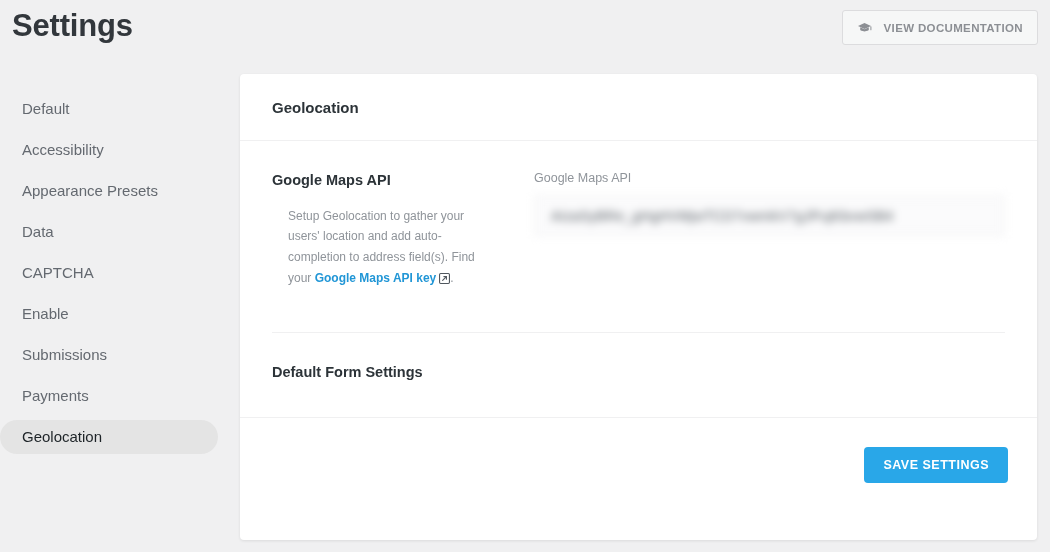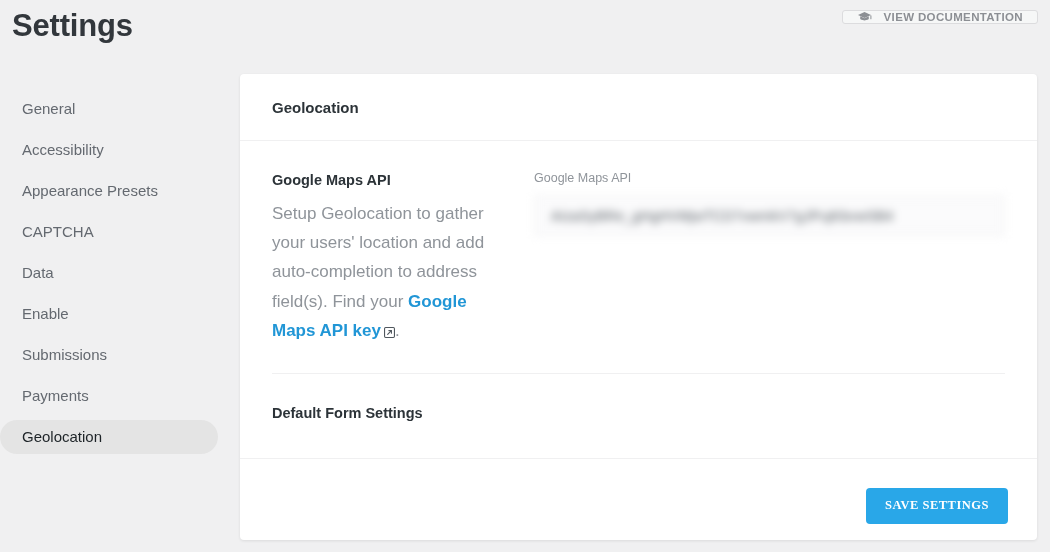--- a/index.html
+++ b/index.html
@@ -29,21 +29,21 @@
     font-size: 31px;
     font-weight: bold;
     color: #32373c;
     letter-spacing: -0.2px;
     margin: 0;
   }
   .doc-button {
     position: absolute;
     right: 12px;
     top: 10px;
-    height: 14px;
+    height: 35px;
     box-sizing: border-box;
     display: flex;
     align-items: center;
     gap: 12px;
     padding: 0 14px;
     background: #f6f7f7;
     border: 1px solid #dcdcde;
     border-radius: 3px;
     color: #8c8f94;
     font-size: 11.5px;
@@ -121,24 +121,24 @@
     box-sizing: border-box;
   }
   .setting-label-title {
     font-size: 14.5px;
     font-weight: bold;
     color: #2c3338;
     margin: 0 0 9px 0;
     line-height: 1.3;
   }
   .setting-label-desc {
-    font-size: 17px;
+    font-size: 12px;
     color: #8f949a;
     line-height: 1.72;
-    margin: 0;
+    margin: 16px;
   }
   .setting-label-desc a {
     color: #2196d6;
     font-weight: bold;
     text-decoration: none;
   }
   .ext-link-icon {
     display: inline-block;
     vertical-align: -2px;
     margin-left: 3px;
@@ -226,21 +226,21 @@
   .save-button {
     height: 36px;
     box-sizing: border-box;
     display: flex;
     align-items: center;
     padding: 0 19px;
     background: #29a7e8;
     border: none;
     border-radius: 4px;
     color: #ffffff;
-    font-family: Liberation Serif, serif;
+    font-family: Liberation Sans, sans-serif;
     font-size: 12.5px;
     font-weight: bold;
     letter-spacing: 0.5px;
     cursor: pointer;
   }
 </style>
 </head>
 <body>
 
 <div class="page-header">
@@ -253,33 +253,33 @@
         <path d="M3.2 5.2V8.1C3.2 8.1 4.9 9.4 7.5 9.4C10.1 9.4 11.8 8.1 11.8 8.1V5.2L7.5 7.3L3.2 5.2Z" fill="#8c8f94"></path>
         <rect x="13.4" y="4.2" width="1" height="4" rx="0.5" fill="#8c8f94"></rect>
       </svg>
     </span>
     <span>VIEW DOCUMENTATION</span>
   </div>
 </div>
 
 <nav class="sidebar">
   <div class="sidebar-item">
-    <span>General</span>
+    <span>Default</span>
   </div>
   <div class="sidebar-item">
     <span>Accessibility</span>
   </div>
   <div class="sidebar-item">
     <span>Appearance Presets</span>
   </div>
   <div class="sidebar-item">
+    <span>Data</span>
+  </div>
+  <div class="sidebar-item">
     <span>CAPTCHA</span>
-  </div>
-  <div class="sidebar-item">
-    <span>Data</span>
   </div>
   <div class="sidebar-item">
     <span>Enable</span>
   </div>
   <div class="sidebar-item">
     <span>Submissions</span>
   </div>
   <div class="sidebar-item">
     <span>Payments</span>
   </div>

